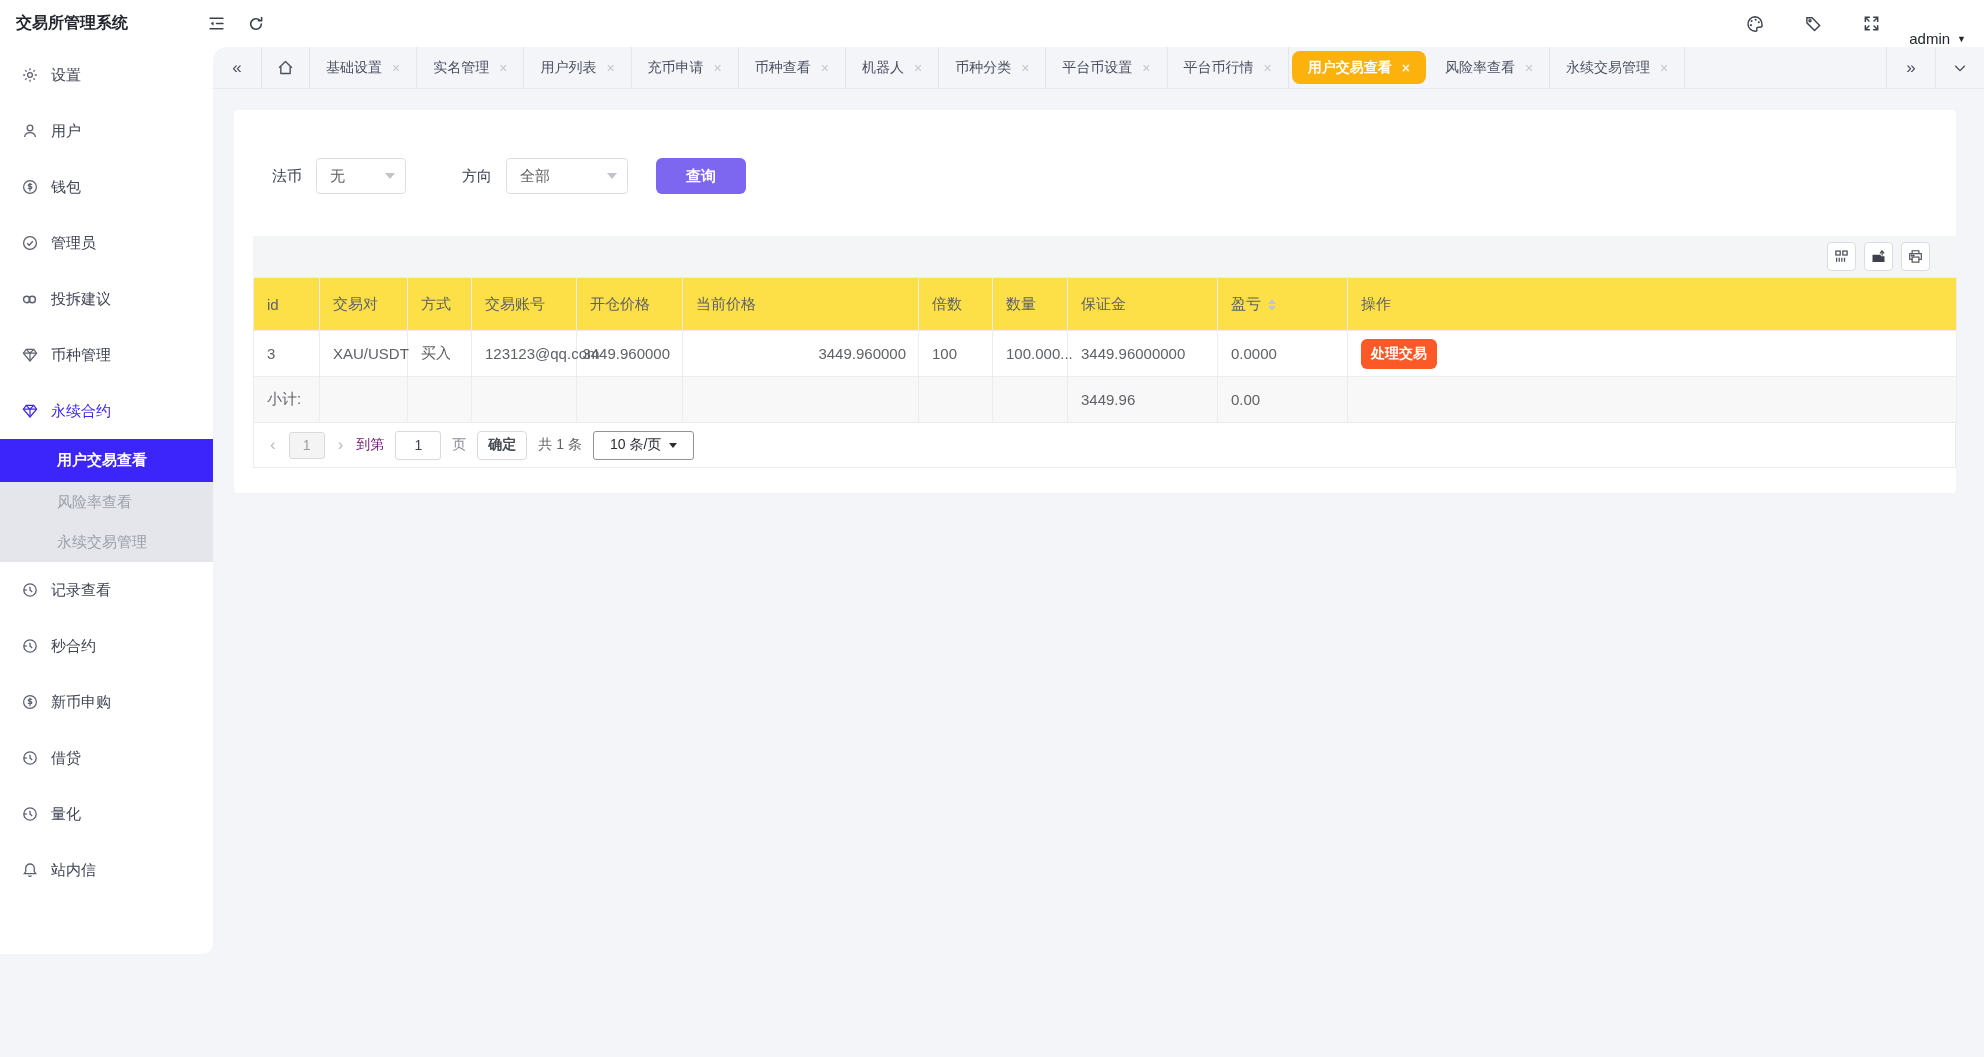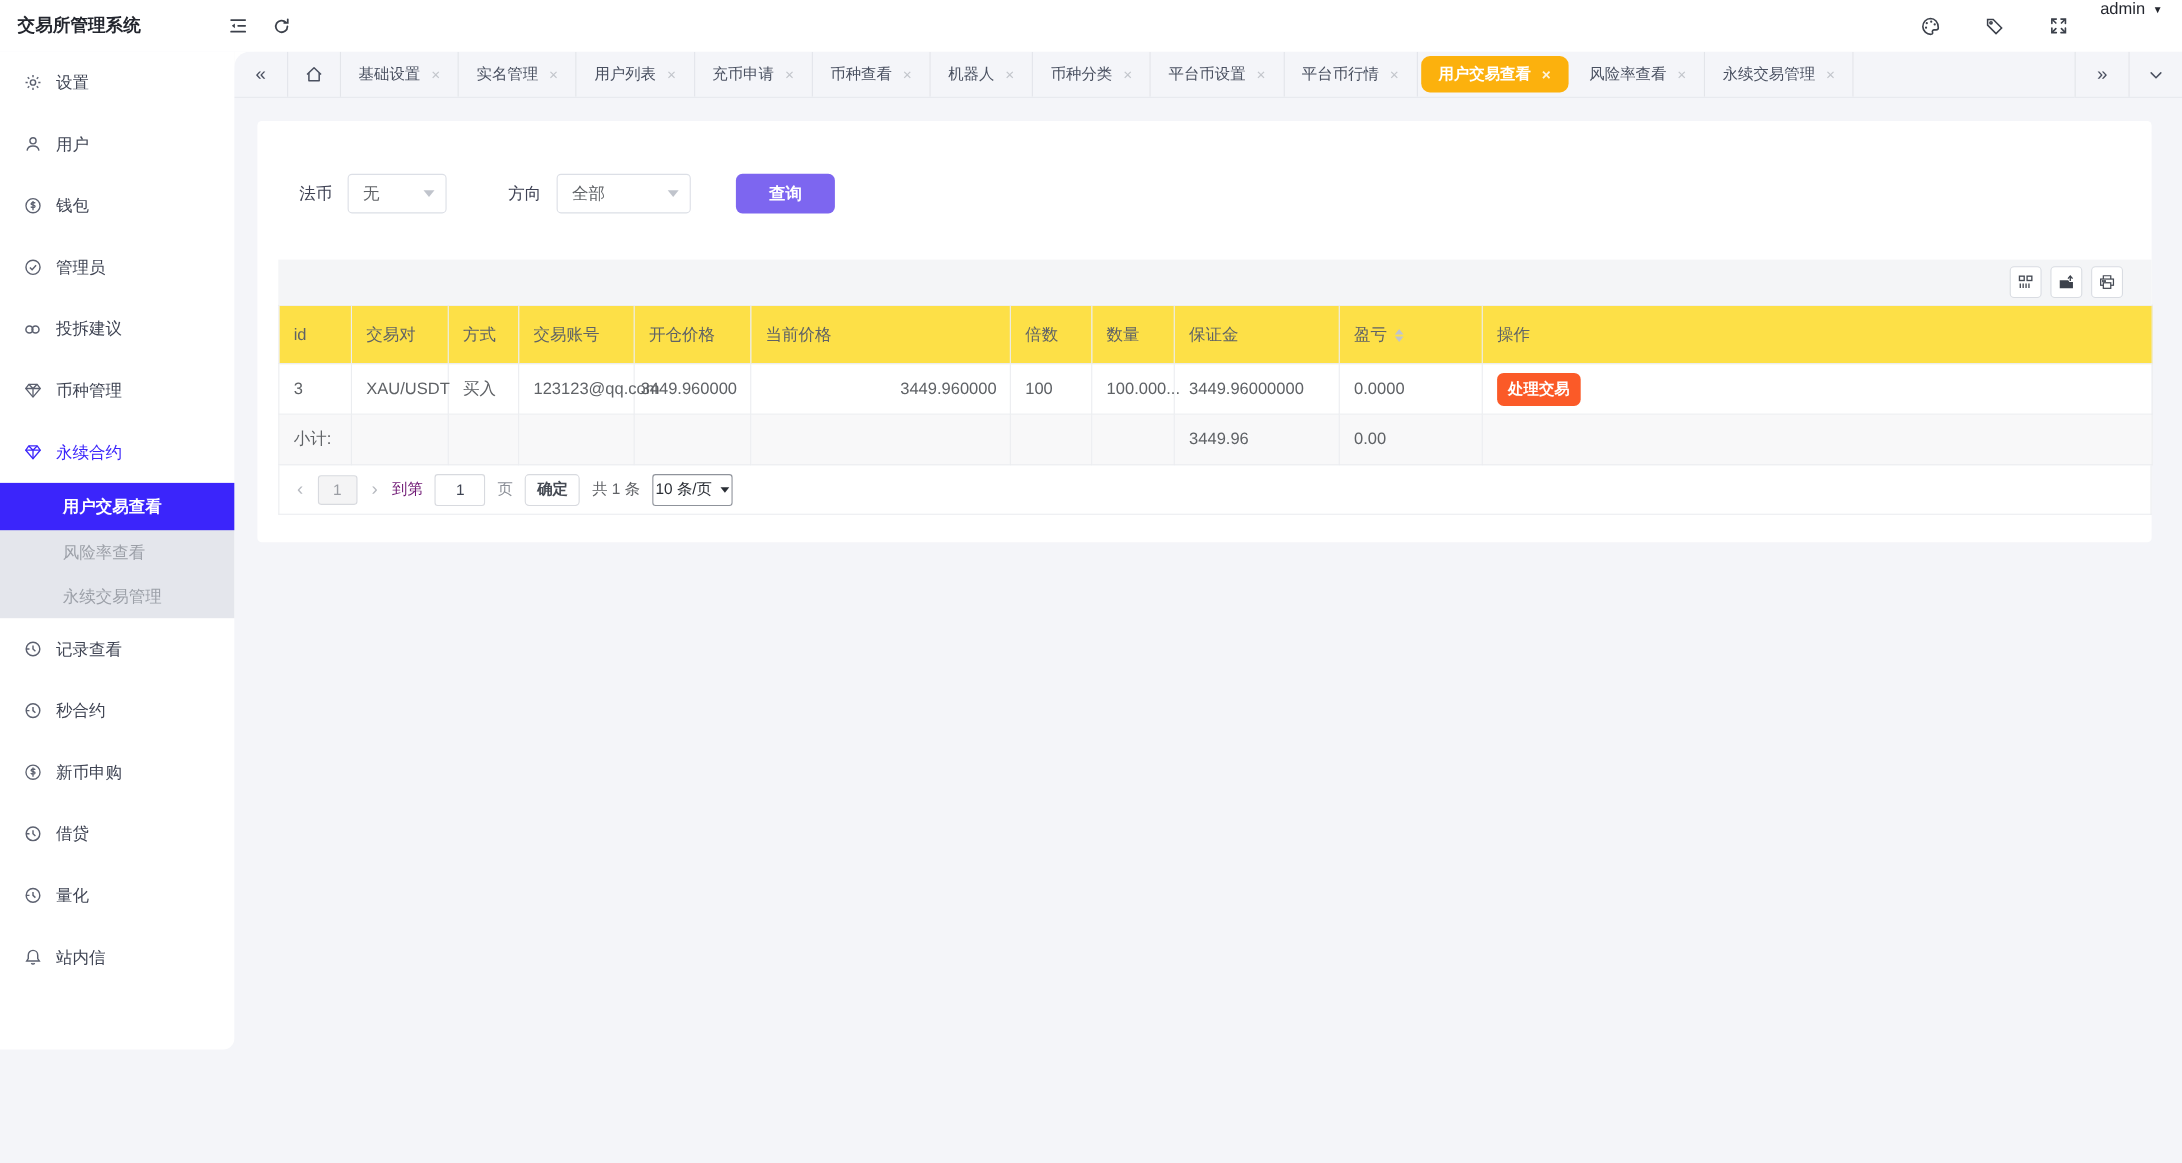--- a/index.html
+++ b/index.html
@@ -7,21 +7,21 @@
     width:1984px;height:1057px;overflow:hidden;position:relative;
     background:#f4f5f9;
     font-family:"Liberation Sans","DejaVu Sans",sans-serif;
     -webkit-font-smoothing:antialiased;
   }
   
   .header{position:absolute;left:0;top:0;width:1984px;height:47px;background:#fff;z-index:5;display:flex;align-items:center;}
   .app-title{font-size:16px;font-weight:700;color:#23262e;margin-left:16px;width:180px;}
   .hicon{width:40px;height:47px;display:flex;align-items:center;justify-content:center;color:#3c414b;cursor:pointer;}
   .hicon svg{display:block;}
-  .header-right{position:absolute;right:18px;top:0;height:47px;display:flex;align-items:flex-start;gap:18px;}
+  .header-right{position:absolute;right:18px;top:0;height:47px;display:flex;align-items:flex-end;gap:18px;}
   .admin-box{display:flex;align-items:center;gap:7px;font-size:15px;color:#23262e;cursor:pointer;}
   .caret-glyph{font-size:9px;color:#23262e;}
   
   .sidebar{position:absolute;left:0;top:47px;width:213px;height:907px;background:#fff;z-index:4;border-bottom-right-radius:10px;}
   .side-item{height:56px;display:flex;align-items:center;padding-left:21px;cursor:pointer;font-size:15px;color:#3f4453;}
   .side-item .si-icon{width:17px;height:17px;margin-right:13px;color:#5c6170;display:flex;align-items:center;justify-content:center;}
   .side-item.active-parent{color:#3b25fb;}
   .side-item.active-parent .si-icon{color:#3b25fb;}
   .submenu{background:#e4e6ec;}
   .sub-item{height:40px;display:flex;align-items:center;padding-left:57px;font-size:15px;color:#9ca0a8;cursor:pointer;}
@@ -39,21 +39,21 @@
   .tab.active{background:#fcb10d;color:#fff;font-weight:700;border-radius:8px;border-right:none;margin:4px 3px;padding:0 16px;}
   .tab.active .tab-close{color:rgba(255,255,255,.85);}
   .strip-right{position:absolute;right:0;top:0;height:41px;display:flex;border-bottom:1px solid #e7e9ee;background:#f4f5f9;}
   .strip-right .tcell{border-right:none;border-left:1px solid #e3e5ea;}
   
   .card{position:absolute;left:21px;top:63px;width:1722px;height:383px;background:#fff;border-radius:4px;}
   .filters{display:flex;align-items:center;margin:48px 0 0 38px;height:36px;}
   .f-label{font-size:15px;color:#3f4254;margin-right:14px;}
   .select{height:36px;border:1px solid #dcdfe6;border-radius:4px;background:#fff;display:flex;align-items:center;justify-content:space-between;padding:0 10px 0 13px;font-size:15px;color:#5f6266;cursor:pointer;box-sizing:border-box;}
   .sel-fiat{width:90px;margin-right:56px;}
-  .sel-dir{width:122px;margin-right:41px;}
+  .sel-dir{width:122px;margin-right:28px;}
   .caret-down-tri{width:0;height:0;border-left:5px solid transparent;border-right:5px solid transparent;border-top:6px solid #c0c4cc;}
   .btn-query{width:90px;height:36px;background:#7d66f0;border:none;border-radius:6px;color:#fff;font-size:15px;font-weight:700;cursor:pointer;font-family:inherit;}
   
   .table-zone{margin:42px 0 0 19px;width:1703px;}
   .toolbar{height:41px;background:#f4f5f7;position:relative;}
   .tb-icons{position:absolute;right:26px;top:6px;display:flex;gap:8px;}
   .tb-btn{width:29px;height:29px;background:#fff;border:1px solid #d9dce2;border-radius:4px;display:flex;align-items:center;justify-content:center;color:#454a54;cursor:pointer;box-sizing:border-box;}
   table.grid{width:1703px;border-collapse:collapse;table-layout:fixed;font-size:15px;color:#5f6266;}
   table.grid th{height:52px;background:#fde047;font-weight:400;text-align:left;padding:0 0 0 13px;border:1px solid #ebedf0;color:#5f6266;}
   table.grid td{height:45px;border:1px solid #ebedf0;padding:0 0 0 13px;}
@@ -63,21 +63,21 @@
   .tri-up{width:0;height:0;border-left:4px solid transparent;border-right:4px solid transparent;border-bottom:5px solid #c0c4cc;}
   .tri-dn{width:0;height:0;border-left:4px solid transparent;border-right:4px solid transparent;border-top:5px solid #c0c4cc;}
   .btn-action{display:inline-block;background:#fb5a28;color:#fff;font-size:14px;font-weight:700;border:none;border-radius:6px;padding:6px 10px;cursor:pointer;font-family:inherit;}
   
   .pager{height:45px;border:1px solid #ebedf0;border-top:none;display:flex;align-items:center;padding-left:14px;gap:11px;font-size:14px;color:#606266;box-sizing:border-box;width:1703px;}
   .pg-arrow{font-size:17px;color:#b7bac0;cursor:pointer;padding:0 2px;}
   .pg-num{width:36px;height:27px;background:#f4f4f5;border:1px solid #d8dadf;border-radius:3px;color:#9a9da3;display:flex;align-items:center;justify-content:center;cursor:default;box-sizing:border-box;}
   .pg-input{width:46px;height:29px;border:1px solid #d8dadf;border-radius:3px;text-align:center;font-size:14px;color:#3f4453;font-family:inherit;box-sizing:border-box;outline:none;background:#fff;}
   .pg-confirm{height:29px;padding:0 10px;background:#fff;border:1px solid #d8dadf;border-radius:4px;font-size:14px;font-weight:700;color:#464b54;cursor:pointer;font-family:inherit;}
   .pg-total{color:#606266;}
-  .pg-size{height:29px;border:1px solid #8f939b;border-radius:3px;background:#fff;display:flex;align-items:center;gap:8px;padding:0 2px;color:#2a2e35;cursor:pointer;box-sizing:border-box;}
+  .pg-size{height:29px;border:1px solid #8f939b;border-radius:3px;background:#fff;display:flex;align-items:center;gap:8px;padding:0 16px;color:#2a2e35;cursor:pointer;box-sizing:border-box;}
   .caret-dark{width:0;height:0;border-left:4px solid transparent;border-right:4px solid transparent;border-top:5px solid #2a2e35;}
 </style>
 </head>
 <body>
 
 <div class="header">
   <div class="app-title">交易所管理系统</div>
   <div class="hicon">
     <svg width="17" height="17" viewBox="0 0 16 16" fill="none" stroke="currentColor" stroke-width="1.5" stroke-linecap="round">
         <path d="M2 3h12M8 8h6M2 13h12"></path>

